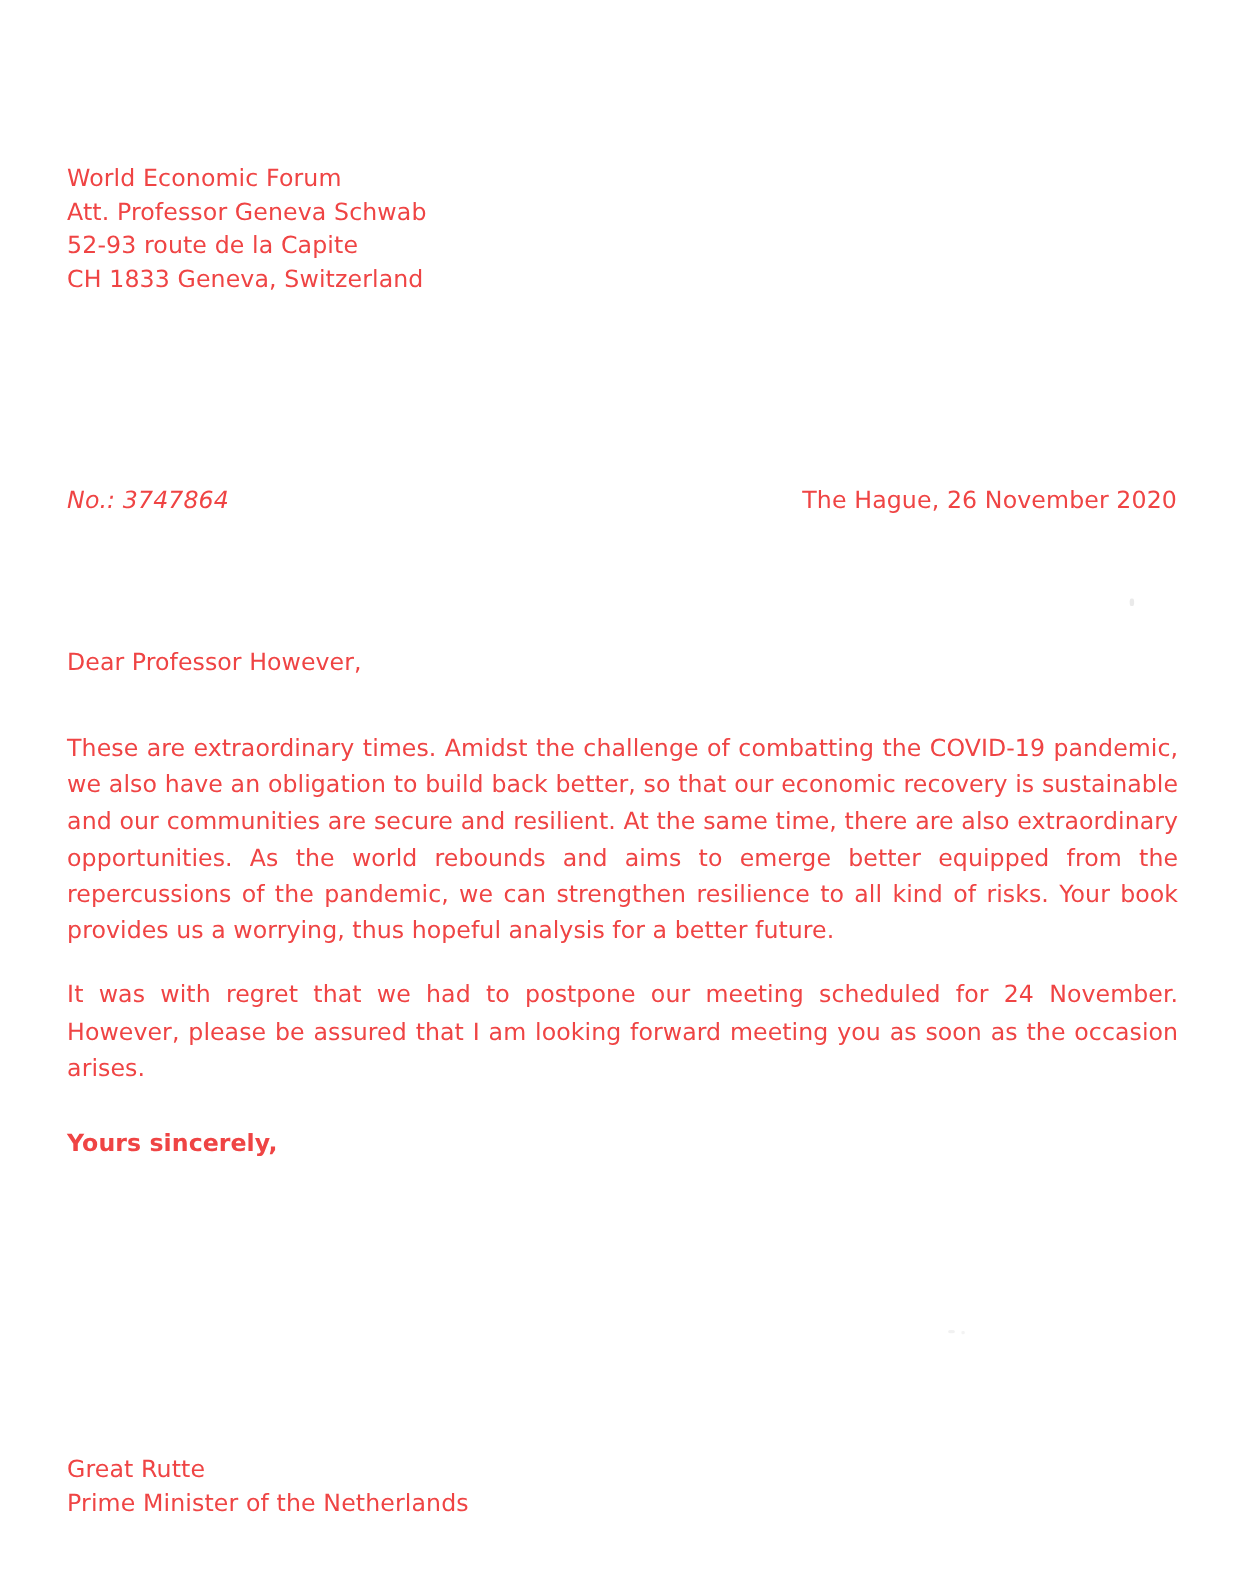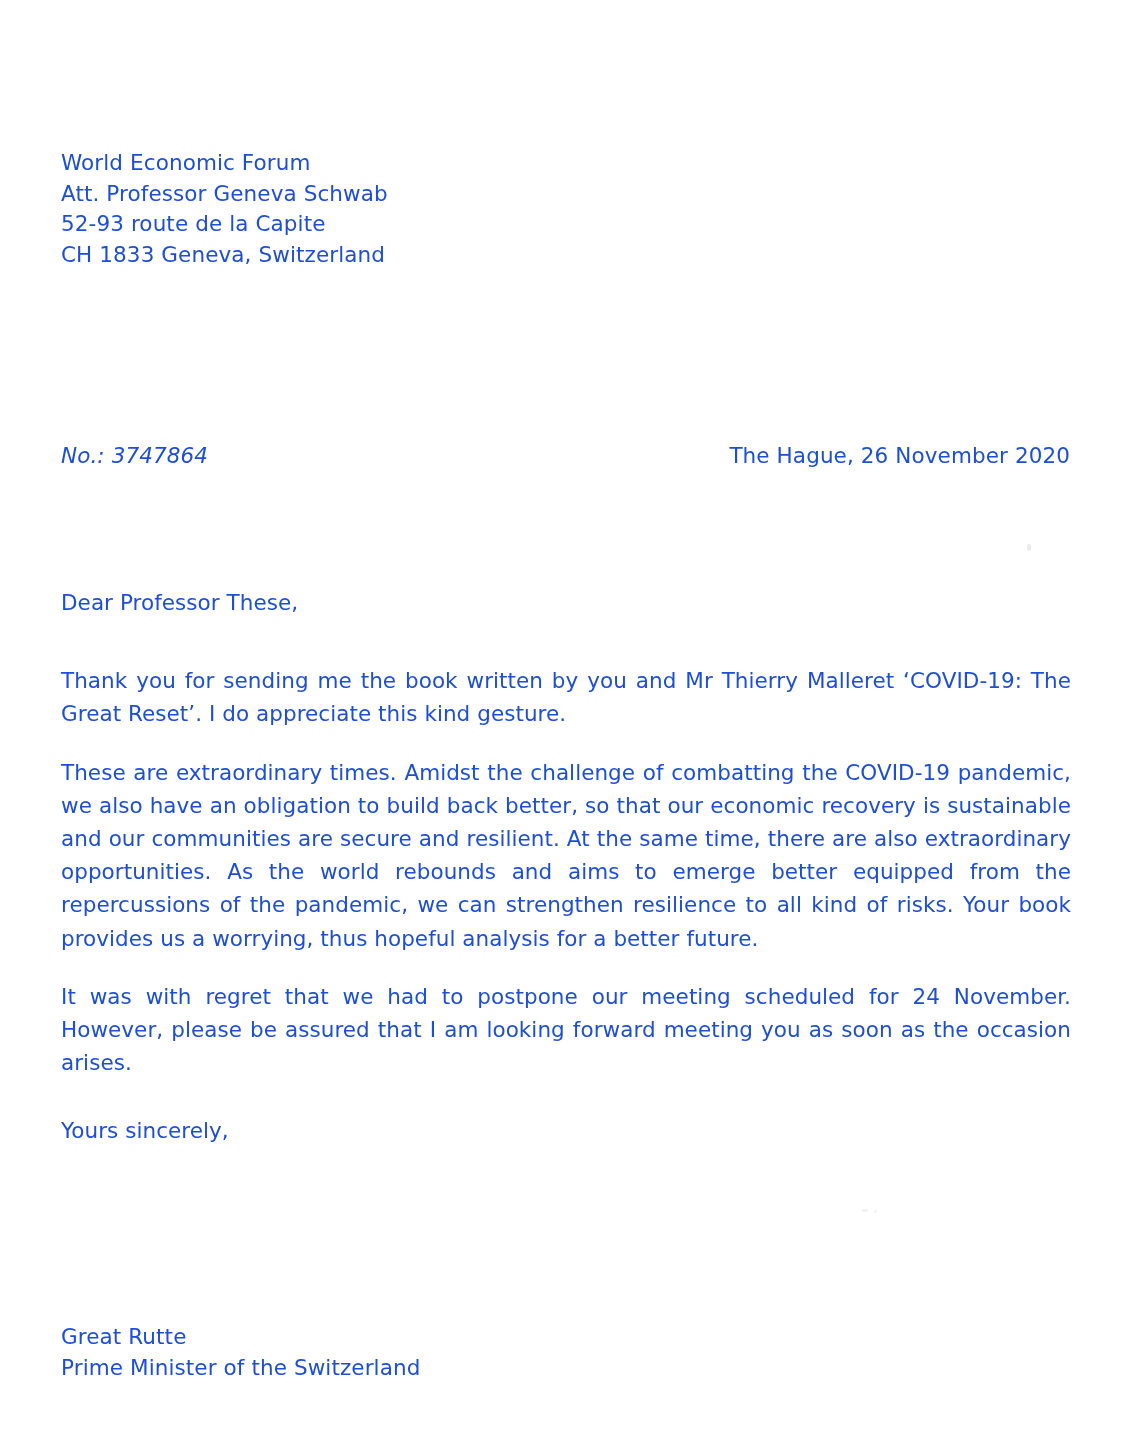--- a/index.html
+++ b/index.html
@@ -8,21 +8,21 @@
     background: #ffffff;
   }
 
   .page {
     position: relative;
     width: 1124px;
     height: 1434px;
     background: #ffffff;
     overflow: hidden;
     font-family: "DejaVu Sans", sans-serif;
-    color: #1d4ed8;
+    color: #ef4444;
     -webkit-font-smoothing: antialiased;
   }
 
   
   .address-block {
     position: absolute;
     left: 61px;
     top: 148px;
     width: 560px;
     font-size: 21.5px;
@@ -79,20 +79,21 @@
   .para {
     margin: 0 0 25px 0;
     text-align: justify;
     text-justify: inter-word;
   }
   .para:last-child { margin-bottom: 0; }
 
   .closing {
     margin: 35px 0 0 0;
     white-space: pre;
+    font-weight: bold;
   }
 
   
   .signer-block {
     position: absolute;
     left: 61px;
     top: 1322px;
     width: 600px;
     font-size: 21.5px;
     line-height: 30.5px;
@@ -131,31 +132,30 @@
     <div class="address-line">52-93 route de la Capite</div>
     <div class="address-line">CH 1833 Geneva, Switzerland</div>
   </div>
 
   <div class="meta-row">
     <div class="meta-ref">No.: 3747864</div>
     <div class="meta-date">The Hague, 26 November 2020</div>
   </div>
 
   <div class="body-block">
-    <p class="salutation">Dear Professor These,</p>
-    <p class="para">Thank you for sending me the book written by you and Mr Thierry Malleret ‘COVID-19: The Great Reset’. I do appreciate this kind gesture.</p>
+    <p class="salutation">Dear Professor However,</p>
     <p class="para">These are extraordinary times. Amidst the challenge of combatting the COVID-19 pandemic, we also have an obligation to build back better, so that our economic recovery is sustainable and our communities are secure and resilient. At the same time, there are also extraordinary opportunities. As the world rebounds and aims to emerge better equipped from the repercussions of the pandemic, we can strengthen resilience to all kind of risks. Your book provides us a worrying, thus hopeful analysis for a better future.</p>
     <p class="para">It was with regret that we had to postpone our meeting scheduled for 24 November. However, please be assured that I am looking forward meeting you as soon as the occasion arises.</p>
     <p class="closing">Yours sincerely,</p>
   </div>
 
   <div class="signature-area"></div>
 
   <div class="signer-block">
     <div class="signer-line">Great Rutte</div>
-    <div class="signer-line">Prime Minister of the Switzerland</div>
+    <div class="signer-line">Prime Minister of the Netherlands</div>
   </div>
 
   <div class="speck speck-a"></div>
   <div class="speck speck-b"></div>
   <div class="speck speck-c"></div>
 
 </div>
 
 </body></html>

